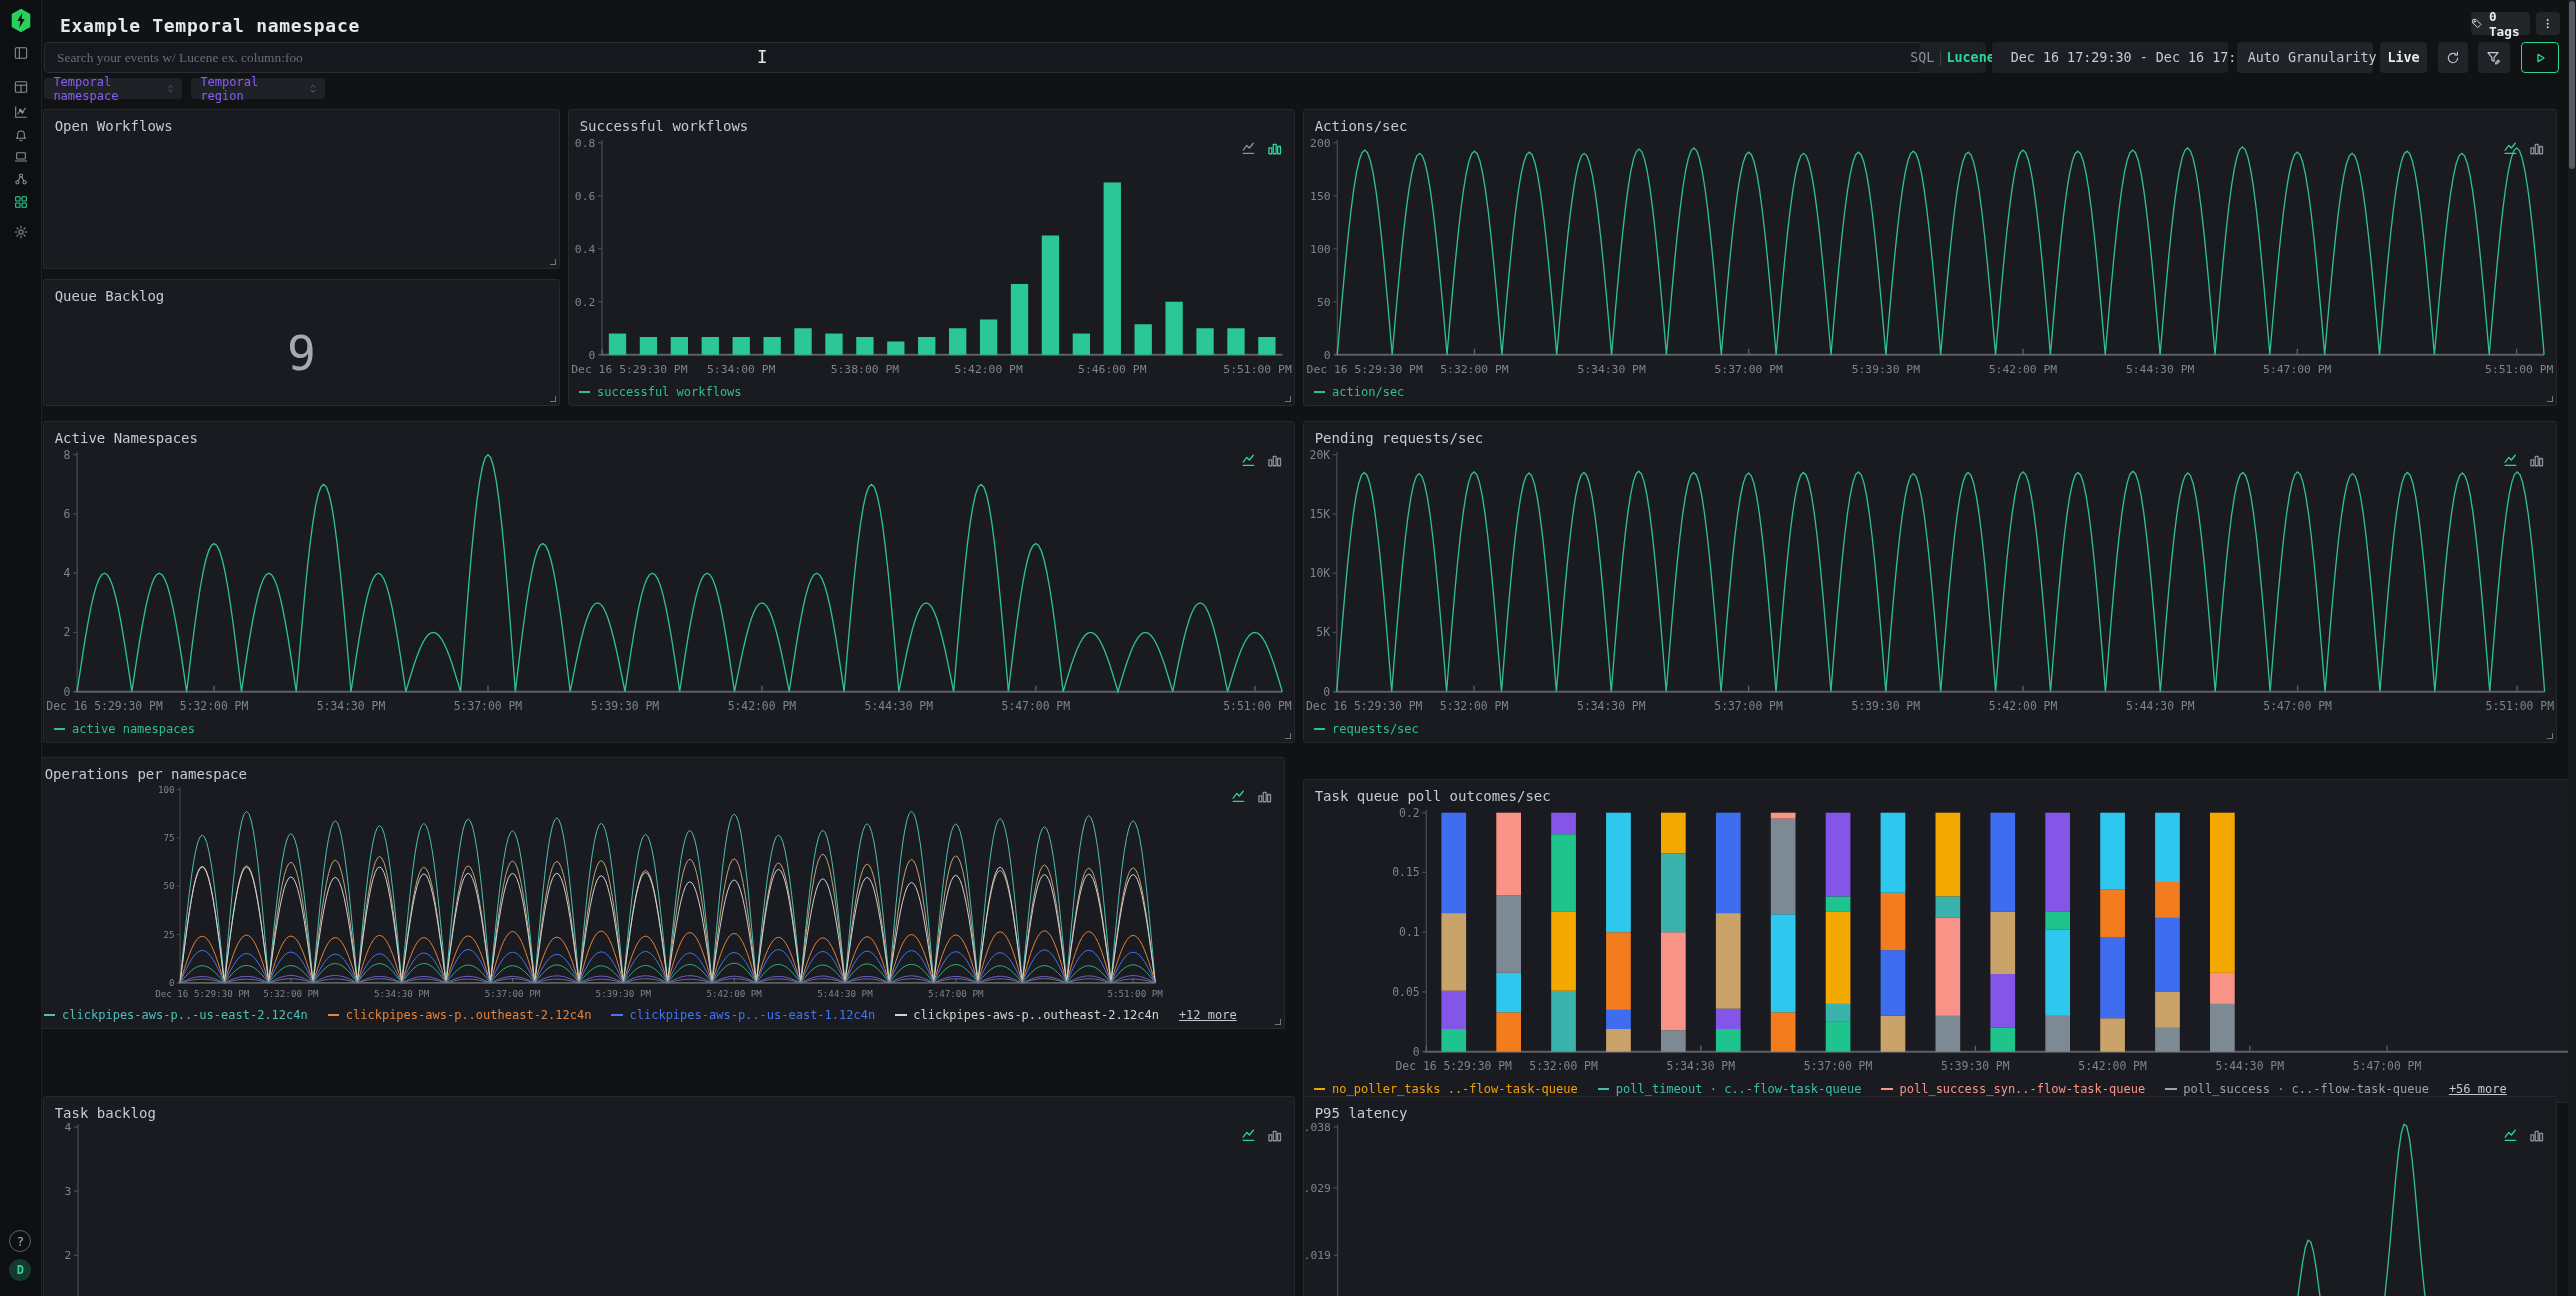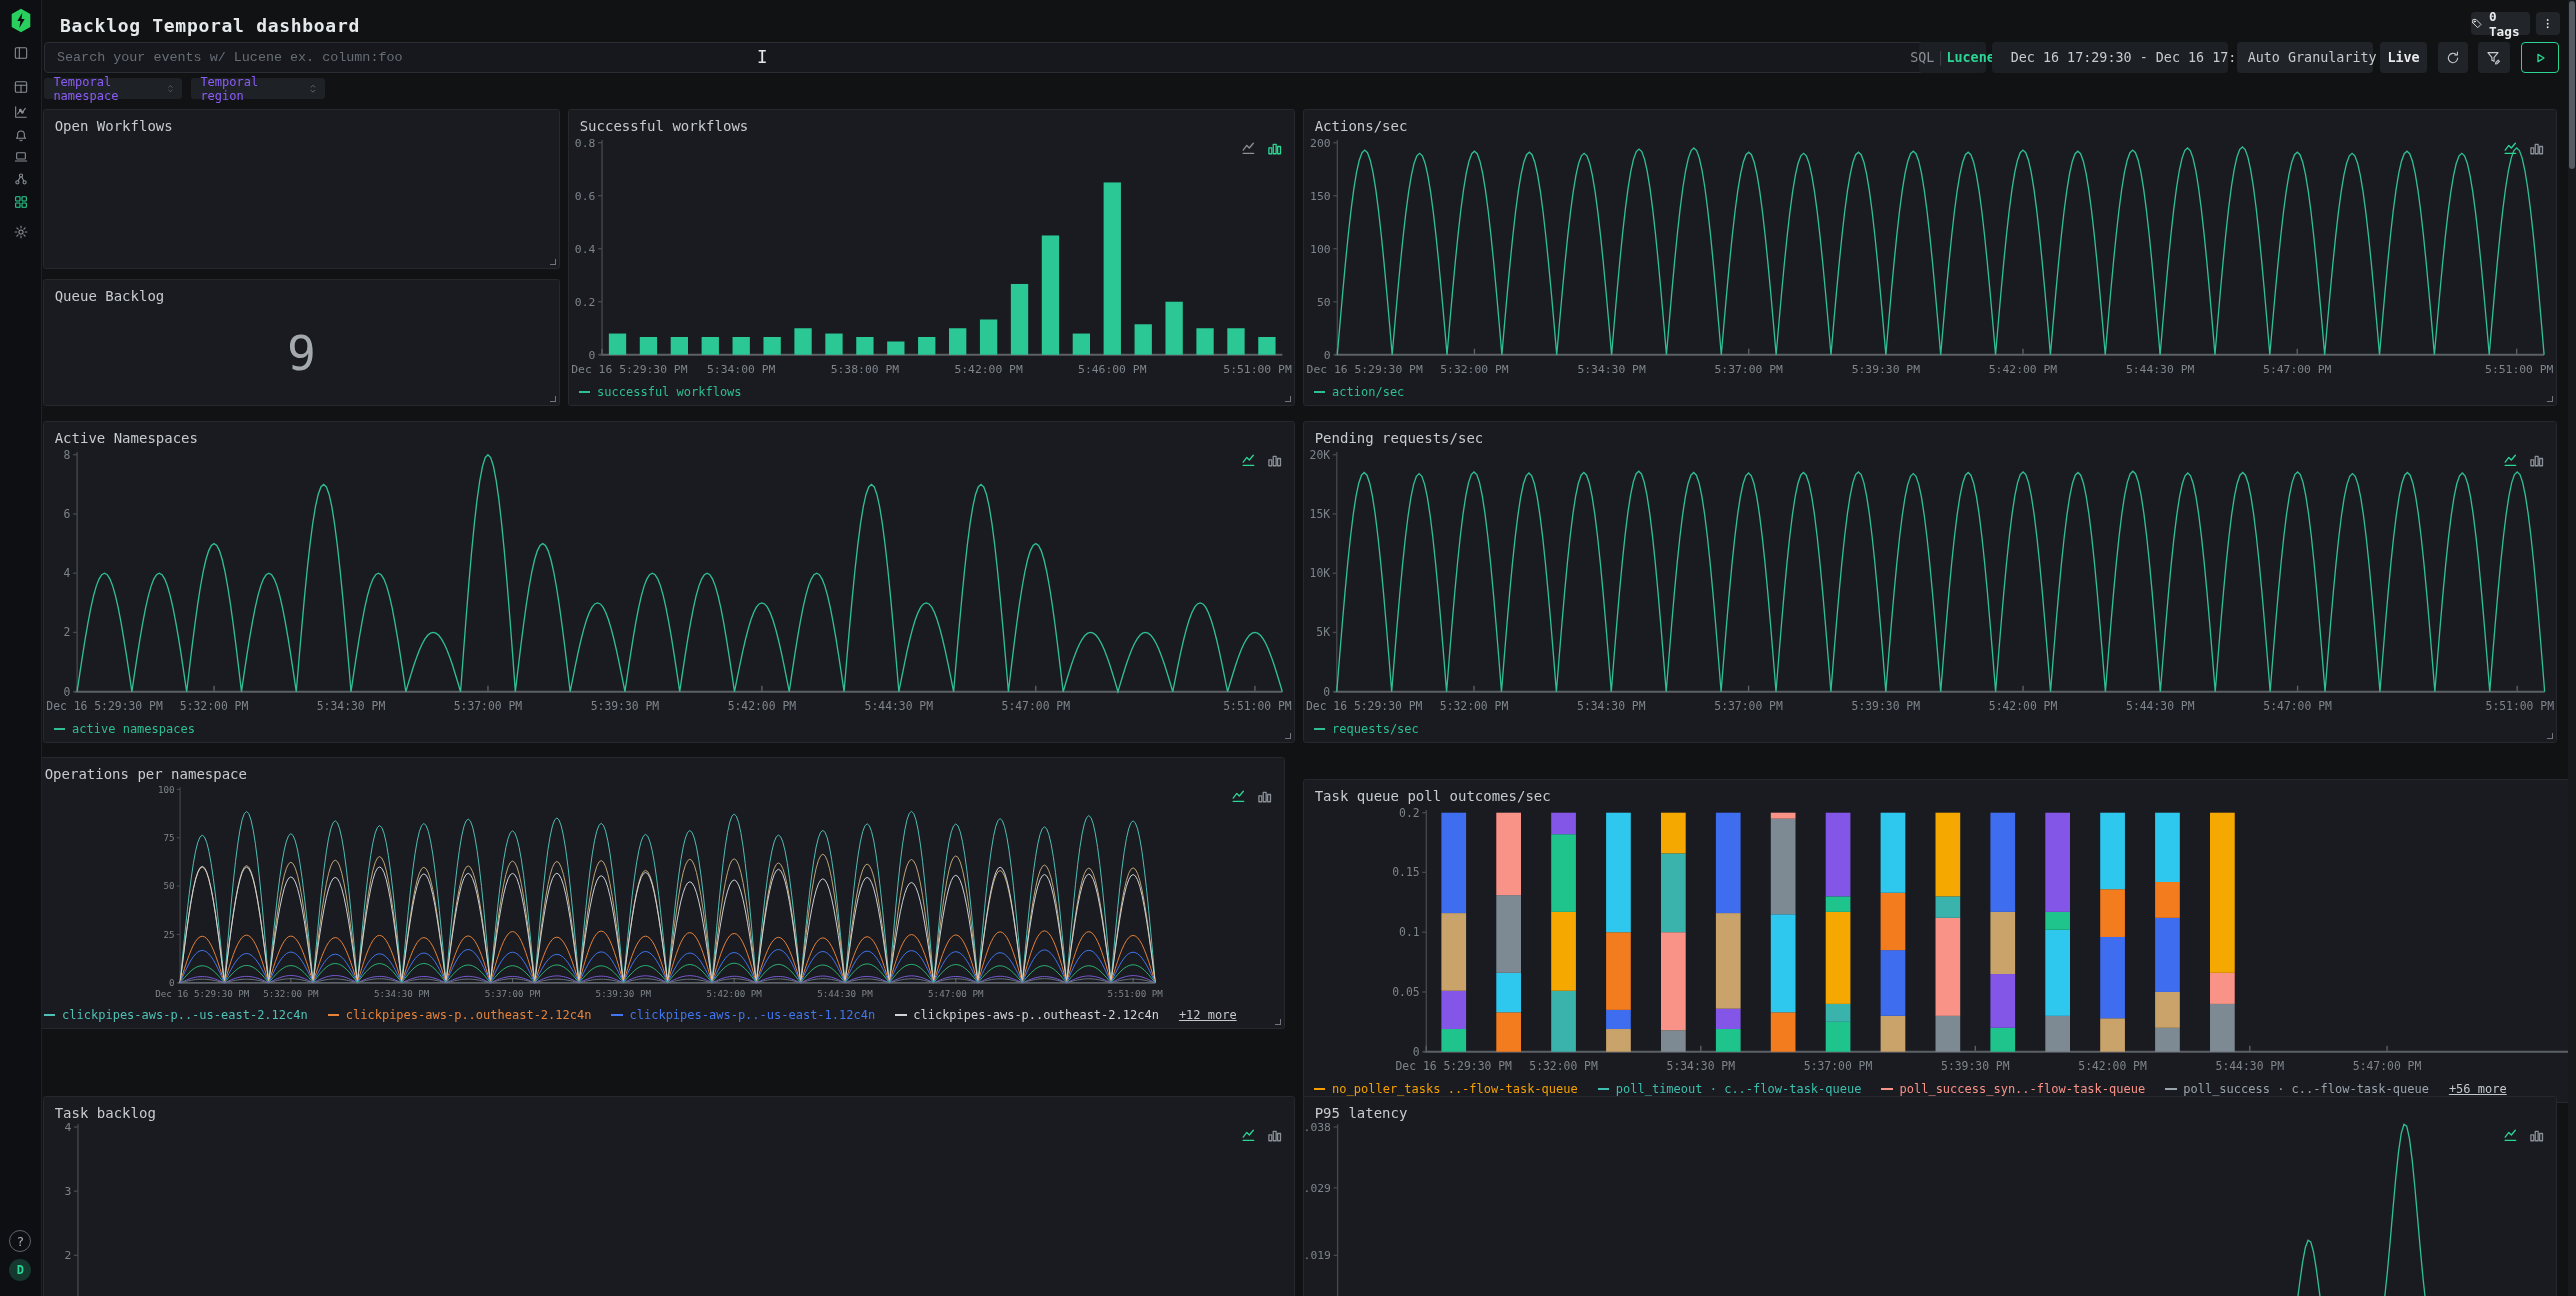--- a/index.html
+++ b/index.html
@@ -15,21 +15,21 @@
     color:#aab0b6;font-size:12.7px;display:flex;align-items:center;justify-content:center;cursor:pointer;}
   .avatar{position:absolute;left:9.4px;top:1259px;width:22px;height:22px;border-radius:50%;background:#15392f;
     color:#2bd594;font-size:12px;font-weight:bold;display:flex;align-items:center;justify-content:center;cursor:pointer;}
   
   .page-title{position:absolute;left:60px;top:14.8px;font-size:18px;font-weight:bold;color:#e4e8eb;letter-spacing:0.7px;}
   .tags-btn{position:absolute;left:2471px;top:12px;width:59px;height:23px;background:#222529;border-radius:4px;
     display:flex;align-items:center;justify-content:center;gap:6px;color:#e8eaec;font-size:12.7px;font-weight:bold;cursor:pointer;}
   .kebab-btn{position:absolute;left:2536px;top:12px;width:24px;height:23px;background:#222529;border-radius:4px;
     display:flex;align-items:center;justify-content:center;cursor:pointer;}
   .search{position:absolute;left:44px;top:42px;width:1920px;height:31px;background:#16181d;border:0.7px solid #2a2d33;border-radius:4px;
-    color:#c6cbd0;font-size:13.4px;font-family:Liberation Mono, monospace;padding:0 12px;outline:none;}
+    color:#c6cbd0;font-size:13.4px;font-family:Liberation Serif, serif;padding:0 12px;outline:none;}
   .search::placeholder{color:#666d75;}
   .tb-btn{position:absolute;top:42px;height:31px;background:#202327;border-radius:4px;display:flex;align-items:center;
     padding:0 10.7px;font-size:13.4px;color:#c6cbd0;cursor:pointer;white-space:nowrap;}
   .querylang{left:1919px;width:67px;background:#1c1f24;justify-content:center;gap:2px;}
   .querylang .sql{color:#8a9097;}
   .querylang .sep{color:#3c4046;}
   .querylang .lucene{color:#2bd594;font-weight:bold;}
   .datebtn{left:1992px;width:236px;gap:8px;background:#1c1f24;}
   .granbtn{left:2237px;width:136px;justify-content:space-between;}
   .livebtn{left:2380px;width:47px;justify-content:center;font-weight:bold;color:#e8eaec;}
@@ -135,21 +135,21 @@
       </svg>
   </div>
   <div class="help-circle">
       <span>?</span>
     </div>
   <div class="avatar">
       <span>D</span>
     </div>
 </div>
 
-<div class="page-title">Backlog Temporal dashboard</div>
+<div class="page-title">Example Temporal namespace</div>
 
 <div class="tags-btn">
   <svg width="13.4" height="13.4" viewBox="0 0 24 24" style="stroke:#e8eaec;fill:none;stroke-width:1.8;stroke-linecap:round;stroke-linejoin:round;">
     <path d="M3.5 10V4.5a1 1 0 0 1 1-1H10l10 10-6.5 6.5-10-10z"></path>
       <circle cx="7.6" cy="7.6" r="1.2" fill="#e8eaec"></circle>
   </svg>
   <span>0 Tags</span>
 </div>
 <div class="kebab-btn">
   <svg width="13.4" height="13.4" viewBox="0 0 24 24">

